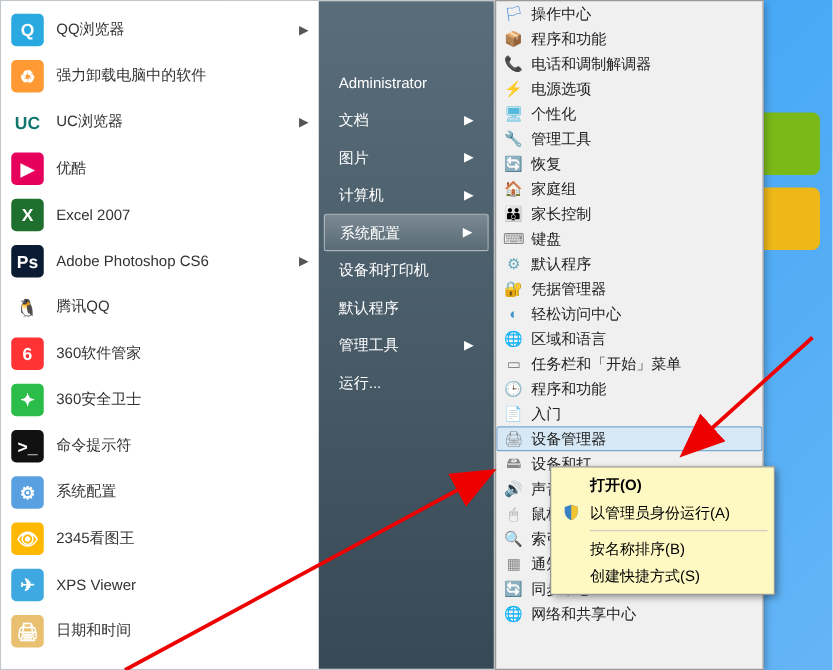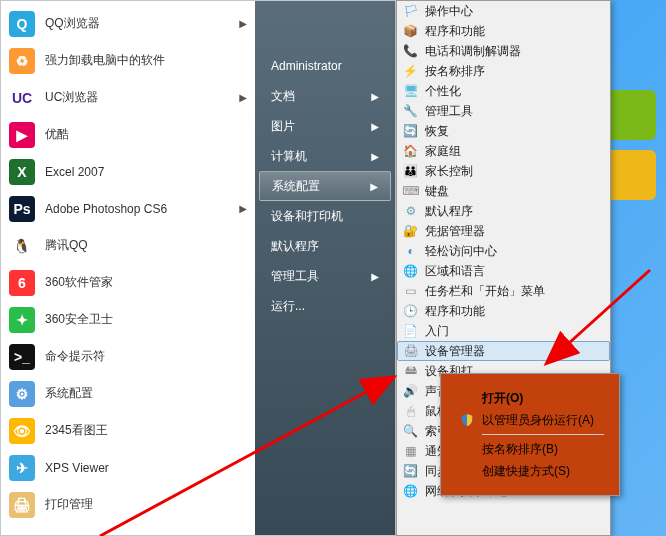--- a/index.html
+++ b/index.html
@@ -21,21 +21,21 @@
 .right-pane { flex: 1; background: linear-gradient(to bottom, #5a6d7a, #364955); padding-top: 50px; }
 .r-item { height: 30px; display: flex; align-items: center; padding: 0 16px; color: #fff; font-size: 12px; cursor: default; text-align: right; }
 .r-item.selected { background: linear-gradient(to bottom, rgba(255,255,255,0.25), rgba(255,255,255,0.08)); border: 1px solid rgba(255,255,255,0.4); border-radius: 2px; margin: 0 4px; padding: 0 12px; }
 .r-item .arrow { margin-left: auto; font-size: 10px; }
 
 .cp-menu { position: absolute; left: 396px; top: 0; width: 215px; height: 536px; background: #f0f0f0; border: 1px solid #999; box-shadow: 2px 2px 6px rgba(0,0,0,0.3); overflow: hidden; }
 .cp-item { display: flex; align-items: center; height: 20px; padding: 0 6px; font-size: 12px; color: #222; cursor: default; }
 .cp-item .sm-icon { width: 16px; height: 16px; margin-right: 6px; display: inline-flex; align-items: center; justify-content: center; font-size: 12px; border-radius: 2px; }
 .cp-item.hover { background: #d6e8f6; border: 1px solid #7aa7d0; border-radius: 2px; padding: 0 5px; height: 20px; }
 
-.ctx-menu { position: absolute; left: 440px; top: 373px; width: 180px; background: #c2410c; border: 1px solid #999; box-shadow: 2px 2px 6px rgba(0,0,0,0.4); padding: 13px; font-size: 12px; }
+.ctx-menu { position: absolute; left: 440px; top: 373px; width: 180px; background: #fef9c3; border: 1px solid #999; box-shadow: 2px 2px 6px rgba(0,0,0,0.4); padding: 3px; font-size: 12px; }
 .ctx-item { display: flex; align-items: center; height: 22px; padding: 0 6px 0 28px; cursor: default; position: relative; }
 .ctx-item.default { font-weight: bold; }
 .ctx-item .shield { position: absolute; left: 6px; width: 14px; height: 14px; }
 .ctx-sep { height: 1px; background: #ccc; margin: 3px 2px 3px 28px; }
 
 .arrow-svg { position: absolute; left: 0; top: 0; width: 666px; height: 536px; pointer-events: none; }
 </style>
 </head>
 <body>
 
@@ -53,21 +53,21 @@
       <div class="left-item">
         <span class="app-icon" style="background: rgb(41, 169, 224); color: rgb(255, 255, 255);">Q</span>
         <span>QQ浏览器</span>
         <span class="arrow">▶</span>
       </div>
       <div class="left-item">
         <span class="app-icon" style="background: rgb(255, 153, 51); color: rgb(255, 255, 255);">♻</span>
         <span>强力卸载电脑中的软件</span>
       </div>
       <div class="left-item">
-        <span class="app-icon" style="background: rgb(255, 255, 255); color: #4c1d95;">UC</span>
+        <span class="app-icon" style="background: rgb(255, 255, 255); color: #0f766e;">UC</span>
         <span>UC浏览器</span>
         <span class="arrow">▶</span>
       </div>
       <div class="left-item">
         <span class="app-icon" style="background: rgb(230, 0, 92); color: rgb(255, 255, 255);">▶</span>
         <span>优酷</span>
       </div>
       <div class="left-item">
         <span class="app-icon" style="background: rgb(31, 111, 47); color: rgb(255, 255, 255);">X</span>
         <span>Excel 2007</span>
@@ -100,21 +100,21 @@
       <div class="left-item">
         <span class="app-icon" style="background: rgb(255, 184, 0); color: rgb(255, 255, 255);">👁</span>
         <span>2345看图王</span>
       </div>
       <div class="left-item">
         <span class="app-icon" style="background: rgb(62, 168, 224); color: rgb(255, 255, 255);">✈</span>
         <span>XPS Viewer</span>
       </div>
       <div class="left-item">
         <span class="app-icon" style="background: rgb(232, 192, 112); color: rgb(255, 255, 255);">🖨</span>
-        <span>打印管理</span>
+        <span>日期和时间</span>
       </div>
     </div>
   <div class="right-pane" id="right-pane">
       <div class="r-item">
         <span>Administrator</span>
       </div>
       <div class="r-item">
         <span>文档</span>
         <span class="arrow">▶</span>
       </div>
@@ -154,21 +154,21 @@
     <div class="cp-item">
       <span class="sm-icon" style="color: rgb(217, 143, 62);">📦</span>
       <span>程序和功能</span>
     </div>
     <div class="cp-item">
       <span class="sm-icon" style="color: rgb(204, 170, 170);">📞</span>
       <span>电话和调制解调器</span>
     </div>
     <div class="cp-item">
       <span class="sm-icon" style="color: rgb(102, 170, 102);">⚡</span>
-      <span>按名称排序</span>
+      <span>电源选项</span>
     </div>
     <div class="cp-item">
       <span class="sm-icon" style="color: rgb(85, 187, 221);">🖥</span>
       <span>个性化</span>
     </div>
     <div class="cp-item">
       <span class="sm-icon" style="color: rgb(119, 153, 204);">🔧</span>
       <span>管理工具</span>
     </div>
     <div class="cp-item">

